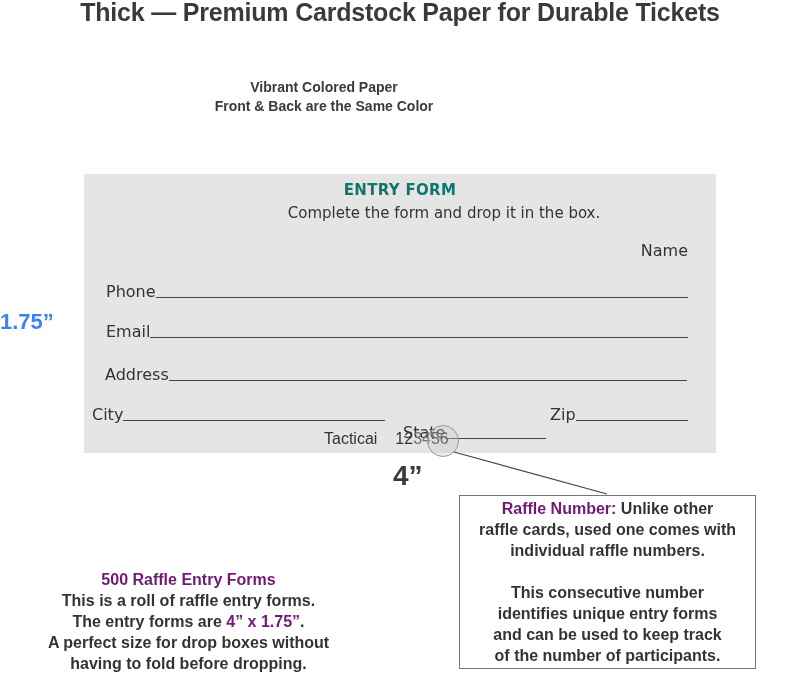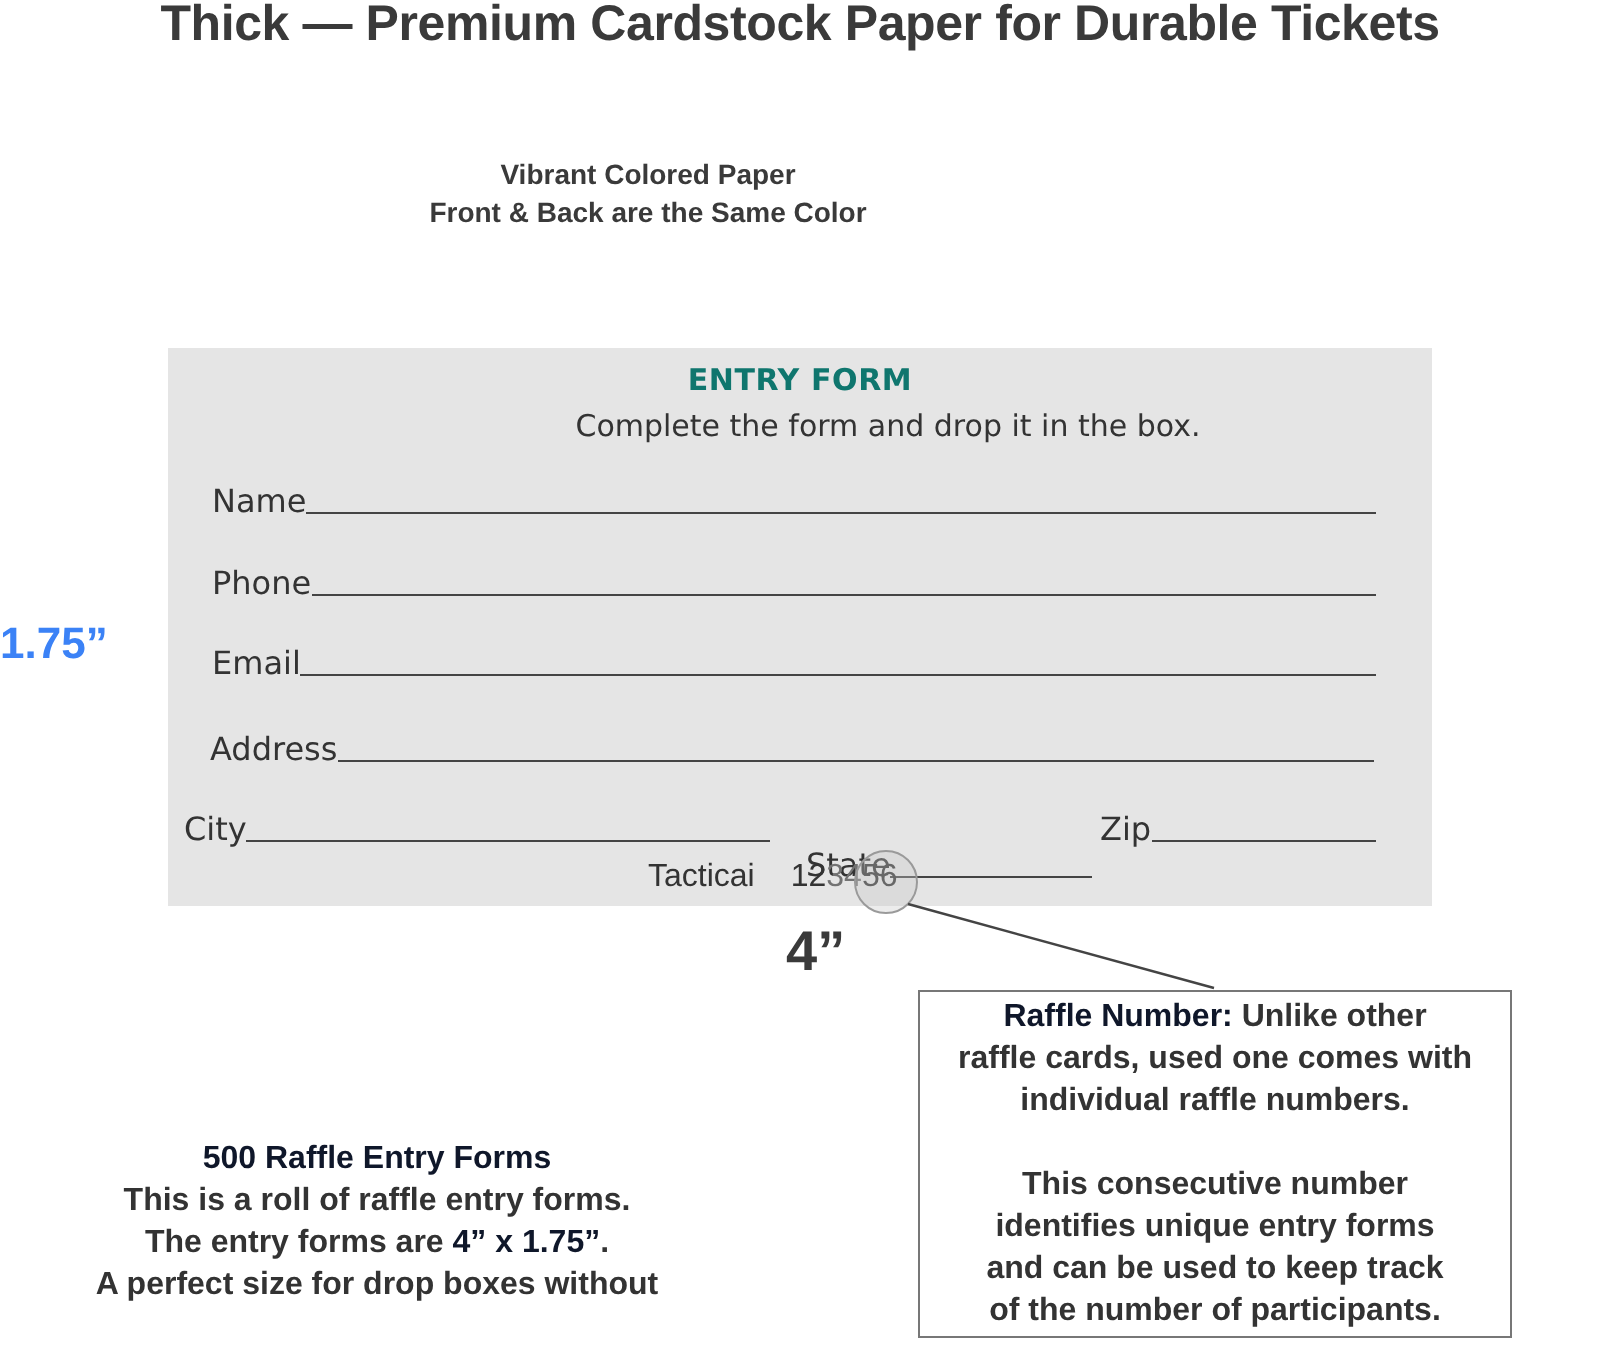--- a/index.html
+++ b/index.html
@@ -32,21 +32,21 @@
   .form-instr {
     position: absolute; left: 0; top: 30px; width: 100%; text-align: center;
     font-family: "DejaVu Sans", sans-serif; font-size: 15px; color: #333; padding-left: 44px;
   }
   .field {
     position: absolute; display: flex; align-items: flex-end;
     font-family: "DejaVu Sans", sans-serif; font-size: 16px; color: #333;
   }
   .field .lbl { white-space: nowrap; }
   .field .line { flex: 1; border-bottom: 1.5px solid #444; height: 0; margin-bottom: 3px; }
-  .f-name { left: 22px; top: 67px; width: 582px; }
+  .f-name { left: 22px; top: 67px; width: 582px; flex-direction: column; }
   .f-phone { left: 22px; top: 108px; width: 582px; }
   .f-email { left: 22px; top: 148px; width: 582px; }
   .f-address { left: 21px; top: 191px; width: 582px; }
   .f-city { left: 8px; top: 231px; width: 293px; }
   .f-state { left: 319px; top: 231px; width: 143px; margin-top: 18px; }
   .f-zip { left: 466px; top: 231px; width: 138px; }
 
   .serial {
     position: absolute; left: 240px; top: 256px; font-size: 16px; color: #333;
     font-family: "Liberation Sans", sans-serif; white-space: nowrap;
@@ -65,21 +65,21 @@
     position: absolute; left: 393px; top: 460px; font-size: 28px; font-weight: bold; color: #3a3a3a;
   }
   svg.leader { position: absolute; left: 0; top: 0; width: 800px; height: 683px; pointer-events: none; }
 
   .callout {
     position: absolute; left: 459px; top: 495px; width: 297px; height: 174px;
     border: 1.5px solid #777; box-sizing: border-box; background: #fff;
     text-align: center; font-size: 16px; font-weight: bold; color: #333; line-height: 21px;
     padding-top: 2px;
   }
-  .green { color: #0f172a; }
+  .green { color: #701a75; }
   .callout p { margin: 0; }
   .callout .gap { height: 21px; }
 
   .bottom-left {
     position: absolute; left: 16px; top: 569px; width: 345px; text-align: center;
     font-size: 16px; font-weight: bold; color: #333; line-height: 21px;
   }
   .bottom-left p { margin: 0; }
 </style>
 </head>
@@ -145,13 +145,14 @@
   <p>identifies unique entry forms</p>
   <p>and can be used to keep track</p>
   <p>of the number of participants.</p>
 </div>
 
 <div class="bottom-left">
   <p class="green">500 Raffle Entry Forms</p>
   <p>This is a roll of raffle entry forms.</p>
   <p><span>The entry forms are </span><span class="green">4” x 1.75”</span><span>.</span></p>
   <p>A perfect size for drop boxes without</p>
+  <p>having to fold before dropping.</p>
 </div>
 
 </body></html>

